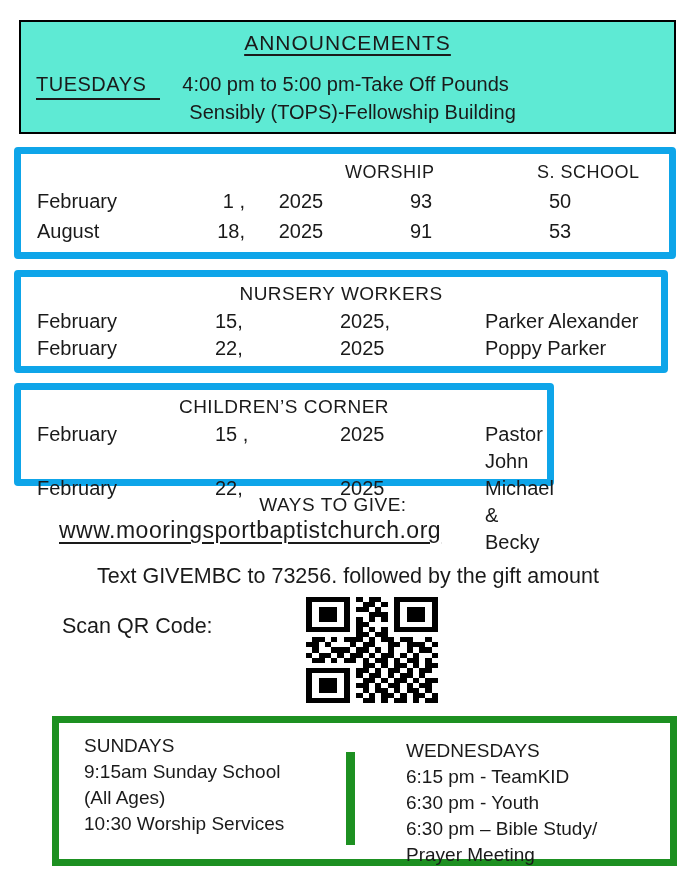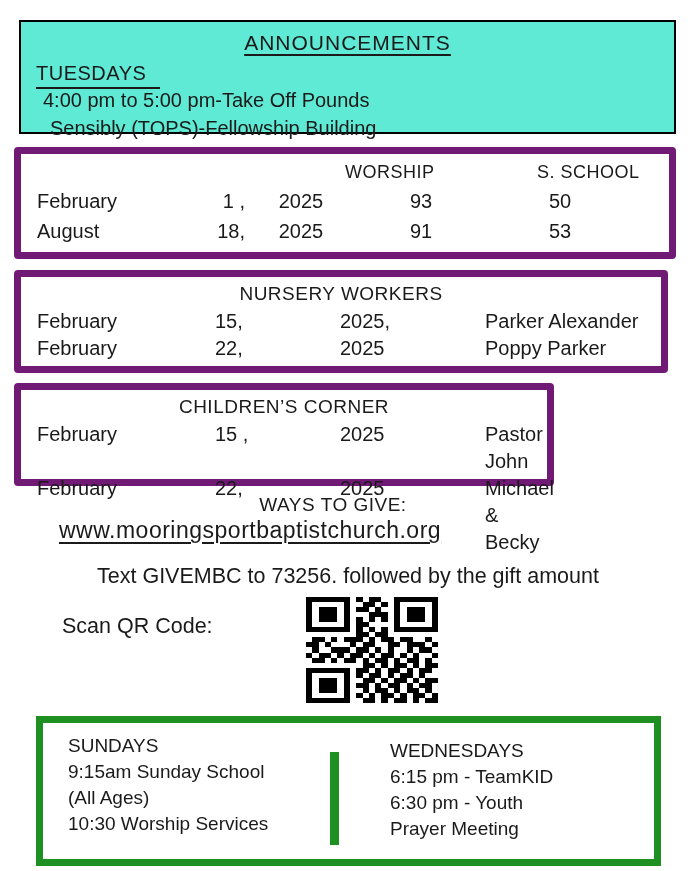--- a/index.html
+++ b/index.html
@@ -19,35 +19,35 @@
     background: #5eead4;
   }
   .ann-title {
     margin-top: 9px;
     text-align: center;
     font-size: 21px; letter-spacing: 1px;
     text-decoration: underline;
     text-underline-offset: 4px;
     text-decoration-thickness: 2px;
   }
-  .ann-row { display: flex; margin-top: 7px; font-size: 20px; flex-direction: column; }
+  .ann-row { display: flex; margin-top: 18px; font-size: 20px; }
   .ann-day {
     margin-left: 15px;
     align-self: flex-start;
     border-bottom: 2px solid #1a1a1a;
     padding-right: 14px; padding-bottom: 2px;
     letter-spacing: 0.5px;
   }
   .ann-lines { margin-left: 22px; }
   .ann-line2 { margin-left: 7px; margin-top: 5px; }
 
   
   .thick-box {
     position: absolute;
-    border: 7px solid #701a75;
+    border: 7px solid #0ea5e9;
     border-radius: 4px;
     background: #fff;
   }
   .box-attendance { left: 14px; top: 147px; width: 662px; height: 112px; }
   .box-nursery    { left: 14px; top: 270px; width: 654px; height: 103px; }
   .box-children   { left: 14px; top: 383px; width: 540px; height: 103px; }
 
   .att-head { position: relative; height: 24px; margin-top: 8px; font-size: 18px; letter-spacing: 0.5px; }
   .att-head .h-worship { position: absolute; left: 324px; }
   .att-head .h-sschool { position: absolute; left: 516px; }
@@ -90,21 +90,21 @@
     width: 132px; height: 106px;
     display: grid;
     grid-template-columns: repeat(21, 1fr);
     grid-auto-rows: 1fr;
     background: #fff;
   }
   .qr .on { background: #000; }
 
   
   .sched-box {
-    position: absolute; left: 36px; top: 716px;
+    position: absolute; left: 52px; top: 716px;
     width: 625px; height: 150px;
     border: 7px solid #1d9021;
     background: #fff;
   }
   .sched-col { position: absolute; font-size: 19px; line-height: 26px; }
   .sched-sundays { left: 25px; top: 10px; }
   .sched-wednesdays { left: 347px; top: 15px; }
   .sched-divider {
     position: absolute; left: 287px; top: 29px;
     width: 9px; height: 93px;
@@ -628,15 +628,16 @@
     <div>SUNDAYS</div>
     <div>9:15am Sunday School</div>
     <div>(All Ages)</div>
     <div>10:30 Worship Services</div>
   </div>
   <div class="sched-divider" style="background: rgb(29, 144, 33);"></div>
   <div class="sched-col sched-wednesdays">
     <div>WEDNESDAYS</div>
     <div>6:15  pm - TeamKID</div>
     <div>6:30 pm - Youth</div>
+    <div>6:30 pm – Bible Study/</div>
     <div>Prayer Meeting</div>
   </div>
 </div>
 
 </body></html>

